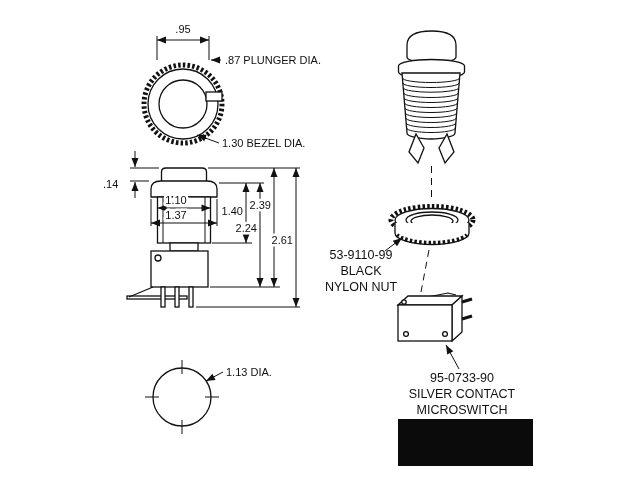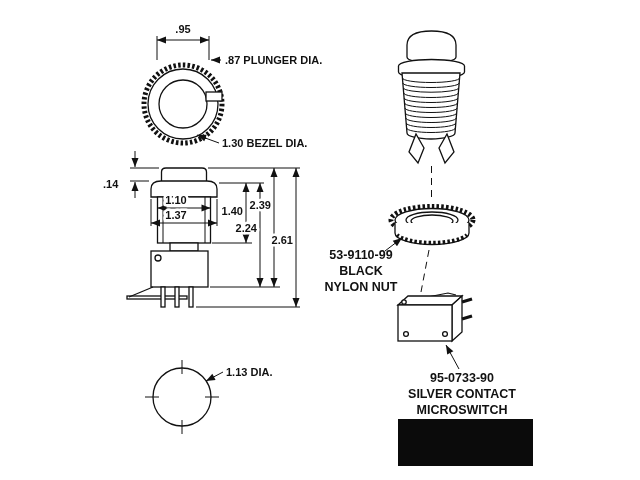--- a/index.html
+++ b/index.html
@@ -1,17 +1,17 @@
 <!DOCTYPE html>
 <html><head>
 <meta charset="utf-8">
 <style>
   html,body{margin:0;padding:0;background:#ffffff;}
   .stage{position:relative;width:640px;height:480px;background:#ffffff;overflow:hidden;
-         font-family:"Liberation Sans",sans-serif;font-weight:bold;}
+         font-family:"Liberation Sans",sans-serif;}
   svg{display:block;}
   svg text{fill:#111;font-family:"Liberation Sans",sans-serif;}
   text.dim{font-size:11px;}
   text.lbl{font-size:12.5px;}
   .halo{paint-order:stroke;stroke:#ffffff;stroke-width:5px;stroke-linejoin:round;}
   .part{fill:#ffffff;stroke:#111;stroke-width:1.3;}
   .thin{fill:none;stroke:#111;stroke-width:1;}
   .mid{fill:none;stroke:#111;stroke-width:1.2;}
   .dash{fill:none;stroke:#111;stroke-width:1;stroke-dasharray:7 5;}
   .knurl{fill:none;stroke:#111;stroke-width:5;stroke-dasharray:2.5 2.2;}

